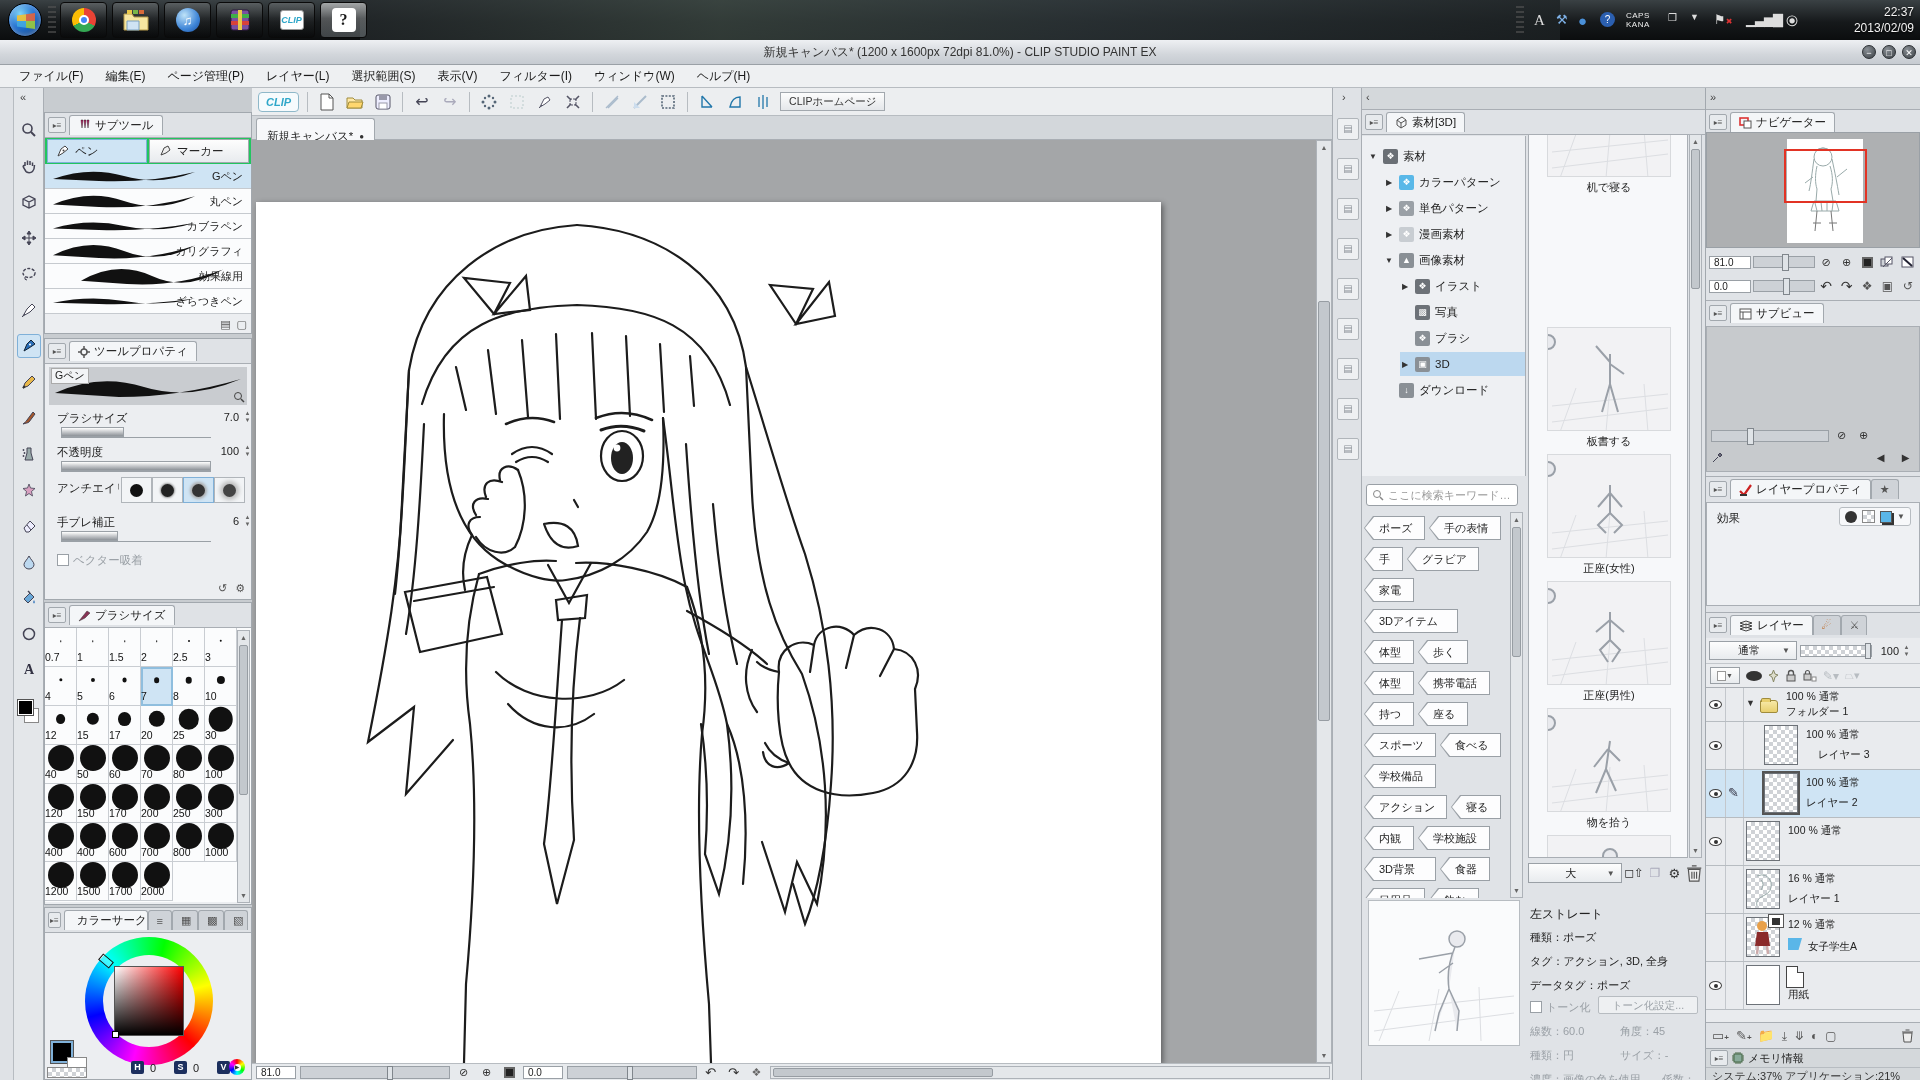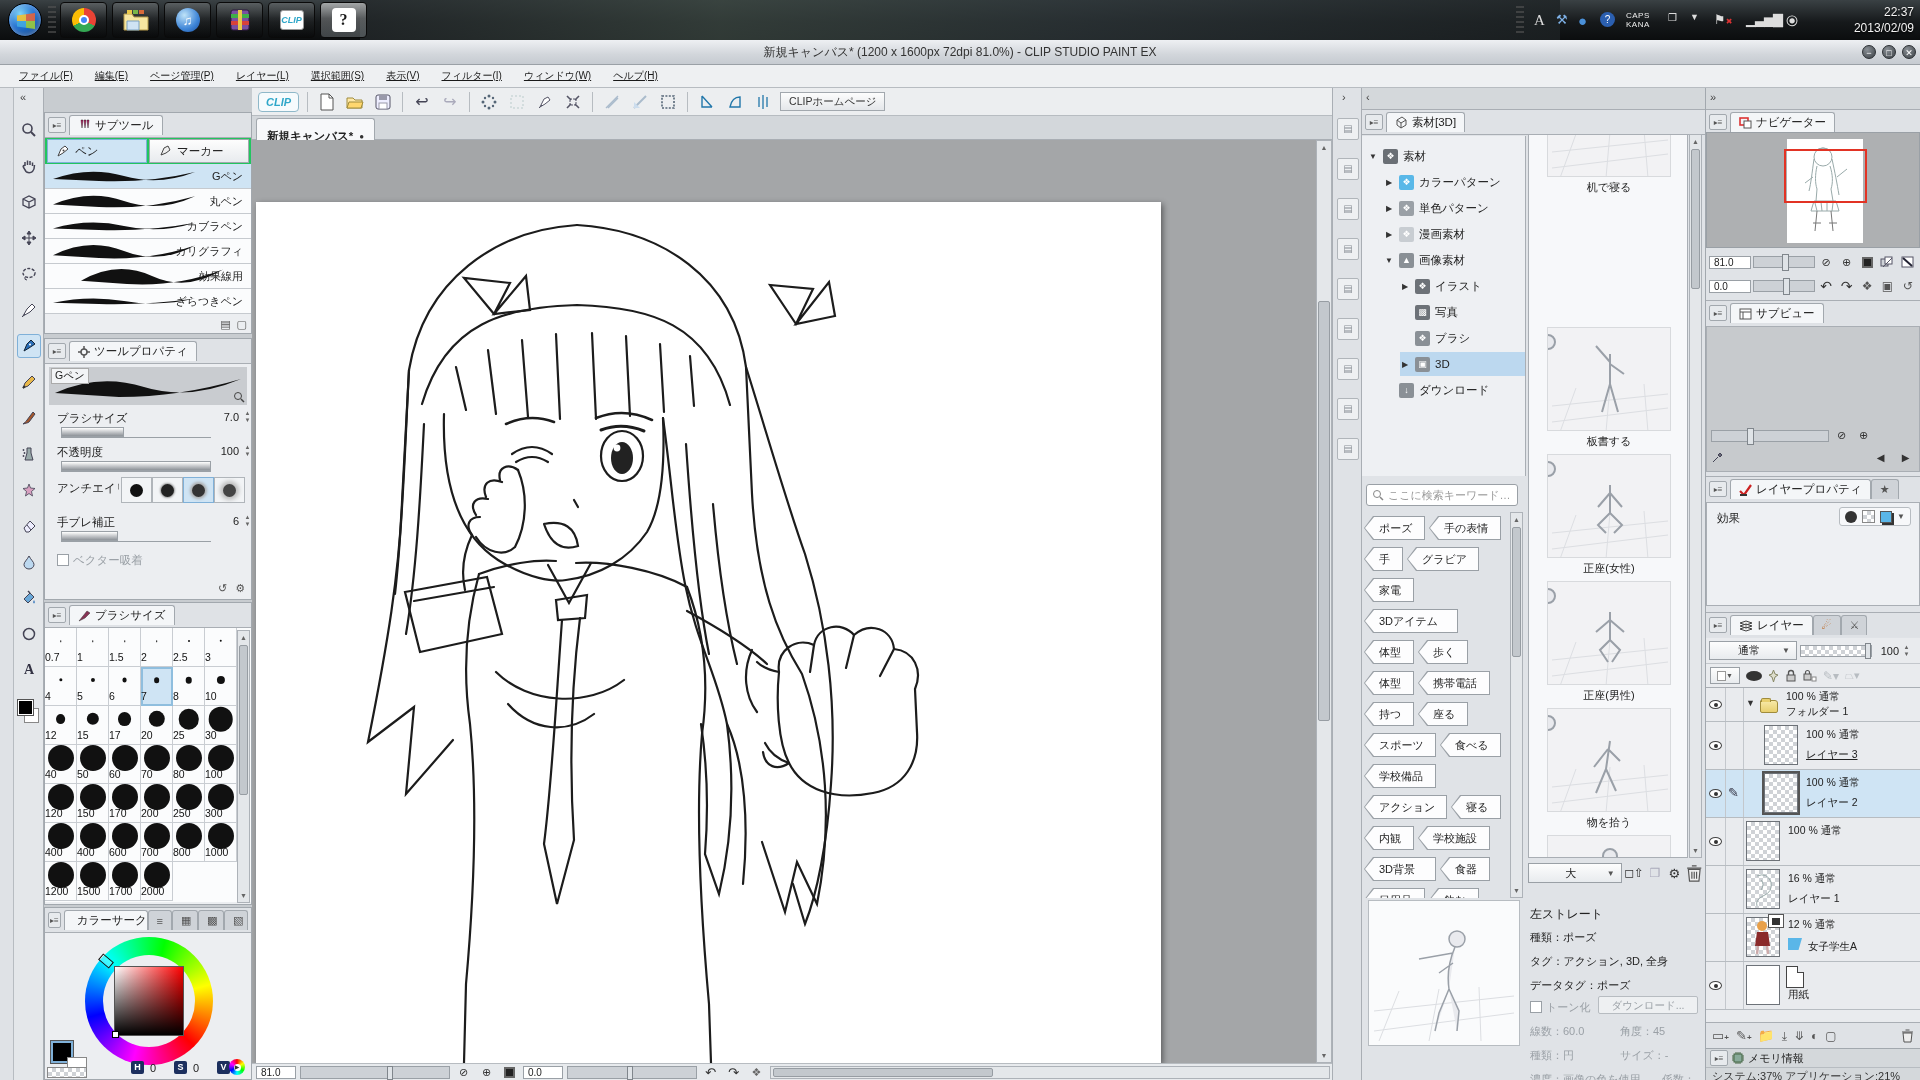--- a/index.html
+++ b/index.html
@@ -31,21 +31,21 @@
 
   
   #titlebar { left:0; top:40px; width:1920px; height:25px;
     background:linear-gradient(#eef0f3,#d2d6db 60%,#c6cbd1); border-bottom:1px solid #9aa0a6;
     text-align:center; line-height:25px; font-size:12px; color:#333;}
   .winbtn { position:absolute; top:5px; width:14px; height:14px; border-radius:50%;
     background:radial-gradient(circle at 35% 30%,#8a9096,#3c4146); color:#fff; font-size:9px;
     line-height:14px; text-align:center; border:1px solid #2b2f33;}
   #menubar { left:0; top:65px; width:1920px; height:23px; background:#eef0f2; border-bottom:1px solid #b7bcc1;
     display:flex; align-items:center; padding-left:8px;}
-  .menu-item { padding:0 11px; font-size:10px; color:#1a1a1a; line-height:22px;text-decoration:underline;}
+  .menu-item { padding:0 11px; font-size:12px; color:#1a1a1a; line-height:22px;}
   .panel { background:#eceef1; border:1px solid #a2a8ae; }
   .ptab { height:20px; background:#f4f6f8; border:1px solid #a2a8ae; border-bottom:none;
     border-radius:3px 3px 0 0; padding:0 8px; display:flex; align-items:center; gap:4px; font-size:11.5px;}
   .ptab.dim { background:#cfd3d8; }
   .menu-btn { width:18px; height:16px; border:1px solid #a2a8ae; background:#e7eaed; font-size:8px;
     color:#555; display:flex; align-items:center; justify-content:center; border-radius:2px; margin-right:3px;}
   .mini-ico { font-size:11px; color:#555; }
   .sbar { position:absolute; background:#e4e7ea; border:1px solid #adb2b8; }
   .sbar .thumb { position:absolute; left:1px; right:1px; background:#c3c8cd; border:1px solid #979da3; border-radius:2px;}
   .sbar .arr { position:absolute; left:0; right:0; height:13px; font-size:7px; color:#666; text-align:center; line-height:13px;}
@@ -96,21 +96,21 @@
   #main-toolbar { left:252px; top:88px; width:1080px; height:28px; background:#eceef0; border-bottom:1px solid #b7bcc1;
     display:flex; align-items:center; gap:6px; padding-left:6px;}
   .tb-ico { width:22px; height:22px; display:flex; align-items:center; justify-content:center; }
   .tb-sep { width:1px; height:20px; background:#b7bcc1; margin:0 2px;}
   .clip-btn { height:20px; border:1px solid #8fb8c9; border-radius:4px; background:#f6fbfd; color:#2fa7c9;
     font-weight:bold; font-style:italic; font-size:11px; padding:0 7px; display:flex; align-items:center;}
   .home-btn { height:19px; border:1px solid #a2a8ae; background:linear-gradient(#fdfdfd,#e4e7ea);
     font-size:10.5px; padding:0 8px; display:flex; align-items:center; color:#333;}
   #canvas-tabbar { left:252px; top:116px; width:1080px; height:24px; background:#d3d7db; border-bottom:1px solid #a9aeb4;}
   #canvas-tab { position:absolute; left:4px; top:2px; height:22px; background:#f7f8fa; border:1px solid #a2a8ae;
-    border-bottom:none; border-radius:3px 3px 0 0; padding:17px 10px; font-size:11.5px; display:flex; align-items:center; gap:6px;font-weight:bold;}
+    border-bottom:none; border-radius:3px 3px 0 0; padding:17px 10px; font-size:11.5px; display:flex; align-items:center; gap:6px;}
 
   
   #canvas-area { left:252px; top:140px; width:1064px; height:923px; background:#a4a6a8; overflow:hidden;}
   #page { position:absolute; left:4px; top:62px; width:905px; height:861px; background:#fff;
     box-shadow:2px 2px 6px rgba(0,0,0,.45);}
   #vscroll { left:1316px; top:140px; width:16px; height:923px; }
   #canvas-status { left:252px; top:1063px; width:1080px; height:17px; background:#e7eaed; border-top:1px solid #b7bcc1;
     display:flex; align-items:center; font-size:10.5px; gap:4px; padding-left:4px;}
   .status-box { height:13px; border:1px solid #9aa0a6; background:#fff; padding:0 4px; font-size:10px; line-height:12px; min-width:40px;}
   .wave { height:13px; background:#cdd1d6; border:1px solid #9aa0a6; position:relative;}
@@ -1085,21 +1085,21 @@
         </g>
       </svg>
     </div>
     <div class="detail-txt" style="left:168px;top:818px;font-size:12px">左ストレート</div>
     <div class="detail-txt" style="left:168px;top:842px">種類：ポーズ</div>
     <div class="detail-txt" style="left:168px;top:866px">タグ：アクション, 3D, 全身</div>
     <div class="detail-txt" style="left:168px;top:890px">データタグ：ポーズ</div>
     <div class="detail-txt" style="left:168px;top:912px;color:#9aa0a6">
       <span class="chk"></span><span>トーン化</span>
     </div>
-    <div class="tone-btn" style="left:236px;top:908px;width:100px;height:18px;line-height:17px"><span>ダウンロード...</span></div>
+    <div class="tone-btn" style="left:236px;top:908px;width:100px;height:18px;line-height:17px"><span>トーン化設定...</span></div>
     <div class="detail-txt dim" style="left:168px;top:936px">線数：60.0</div>
     <div class="detail-txt dim" style="left:258px;top:936px">角度：45</div>
     <div class="detail-txt dim" style="left:168px;top:960px">種類：円</div>
     <div class="detail-txt dim" style="left:258px;top:960px">サイズ：-</div>
     <div class="detail-txt dim" style="left:168px;top:984px">濃度：画像の色を使用</div>
     <div class="detail-txt dim" style="left:300px;top:984px">係数：-</div>
   </div>
 
   <div id="rightdock" class="abs">
     <div style="position:relative;height:22px;background:#d4d8db;border-bottom:1px solid #a9aeb4">
@@ -1277,21 +1277,21 @@
           </div>
         </div>
         <div class="layer-row" style="top: 34px; height: 48px;">
           <div class="lcol" style="left: 0px; width: 20px;">
             <span class="eye" style="position: absolute; left: 3px; top: 19px;"></span>
           </div>
           <div class="lcol" style="left: 20px; width: 18px;"></div>
           <div style="position: absolute; left: 56px; top: 0px; right: 0px; height: 48px;">
             <div class="lthumb checker" style="left: 2px; top: 3px;"></div>
             <span class="linfo" style="left: 44px; top: 6px;">100 % 通常</span>
-            <span class="linfo" style="left: 44px; top: 26px; text-decoration: underline;">レイヤー 3</span>
+            <span class="linfo" style="left: 56px; top: 26px;">レイヤー 3</span>
           </div>
         </div>
         <div class="layer-row sel" style="top: 82px; height: 48px;">
           <div class="lcol" style="left: 0px; width: 20px;">
             <span class="eye" style="position: absolute; left: 3px; top: 19px;"></span>
           </div>
           <div class="lcol" style="left: 20px; width: 18px;">
             <span style="position: absolute; left: 2px; top: 15px; font-size: 13px; color: rgb(51, 51, 68);">✎</span>
           </div>
           <div style="position: absolute; left: 56px; top: 0px; right: 0px; height: 48px;">

